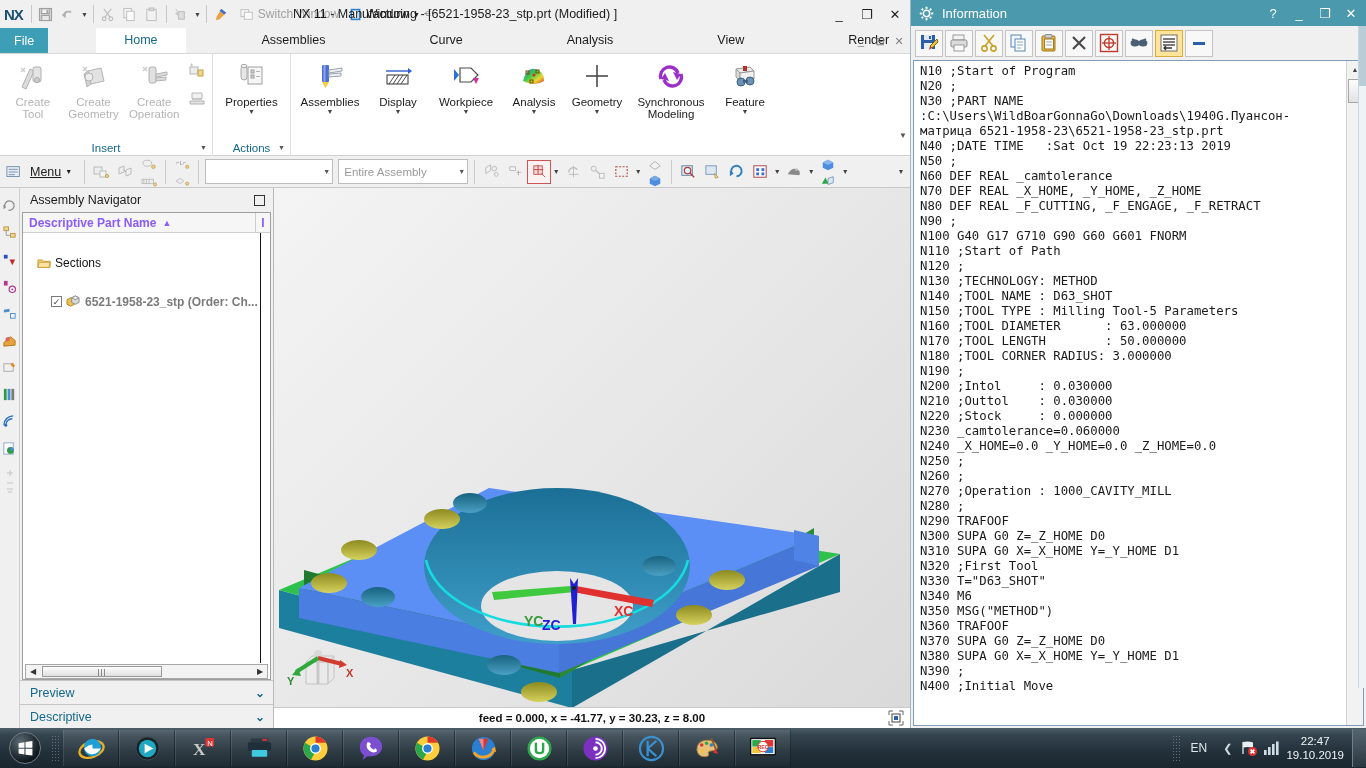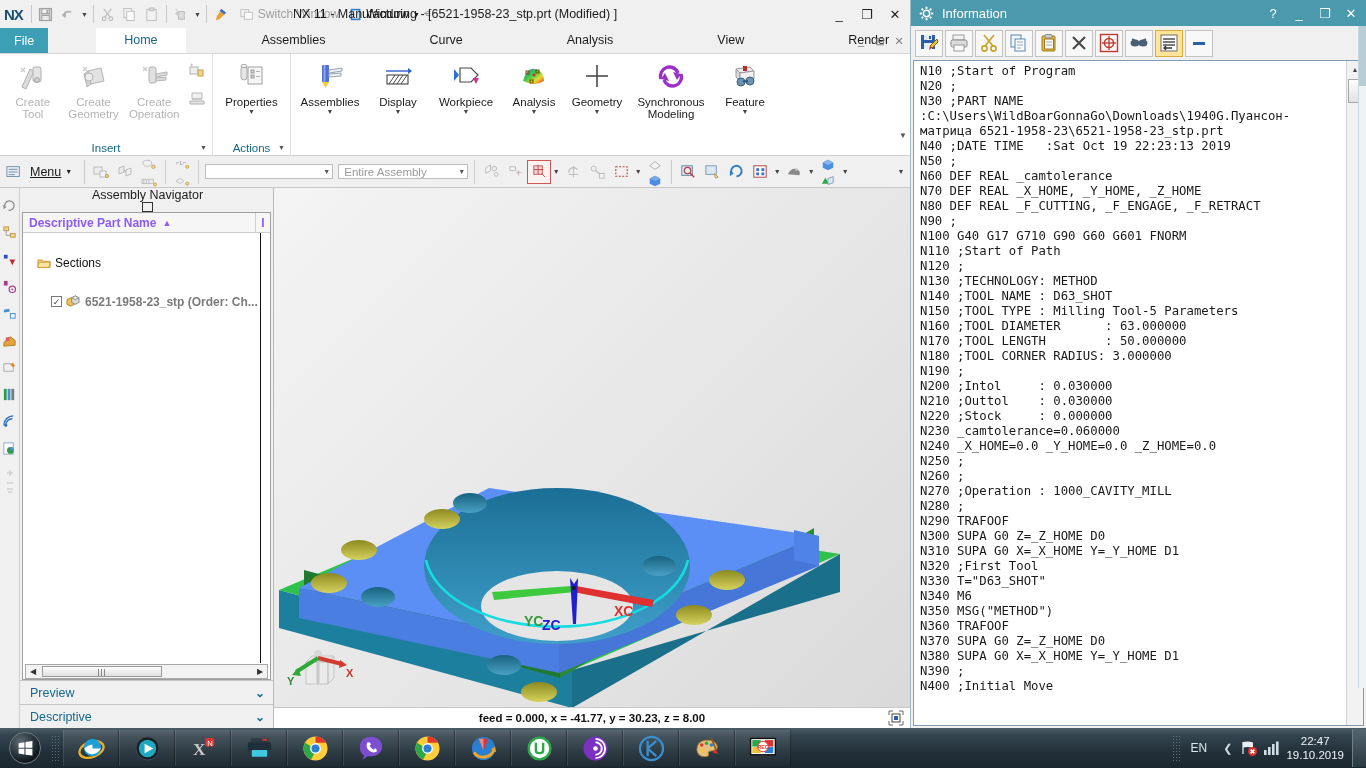--- a/index.html
+++ b/index.html
@@ -58,32 +58,32 @@
   .smallbtn { width:24px; height:24px; display:flex; align-items:center; justify-content:center; }
   .ribbon-collapse { position:absolute; right:3px; bottom:16px; font-size:8px; color:#555; }
 
   
   .cmdrow { height:32px; background:#f0f0f0; display:flex; align-items:center; border-bottom:1px solid #c8c8c8; position:relative; }
   .menubtn { display:flex; align-items:center; gap:4px; padding:0 8px 0 4px; font-size:12.5px; }
   .menubtn u { text-decoration:underline; }
   .vsep { width:1px; height:24px; background:#cccccc; margin:0 4px; }
   .cmd { width:24px; height:24px; display:flex; align-items:center; justify-content:center; }
   .mini-caret { width:10px; height:24px; display:flex; align-items:center; justify-content:center; font-size:7px; color:#444; }
-  .combo { height:15px; border:1px solid #bdbdbd; background:#fff; display:flex; align-items:center;
+  .combo { height:25px; border:1px solid #bdbdbd; background:#fff; display:flex; align-items:center;
            justify-content:space-between; padding:0 2px 0 5px; font-size:11.5px; }
   .combo .ar { font-size:7px; color:#555; }
   .combo.ghost { color:#9a9a9a; }
 
   
   .mainarea { position:absolute; left:0; top:188px; width:910px; height:540px; display:flex; background:#f0f0f0; }
   .resbar { width:20px; background:#f0f0f0; border-right:1px solid #cfcfcf; display:flex; flex-direction:column; align-items:center; padding-top:4px; gap:1px;}
   .resbar .rb { width:18px; height:26px; display:flex; align-items:center; justify-content:center; }
 
   .navpanel { width:254px; background:#f0f0f0; border-right:1px solid #b9b9b9; display:flex; flex-direction:column; }
-  .nav-head { height:24px; display:flex; align-items:center; justify-content:space-between; padding:0 8px 0 10px; font-size:12.5px;flex-direction:column; }
+  .nav-head { height:24px; display:flex; align-items:center; justify-content:space-between; padding:0 8px 0 10px; font-size:12.5px; }
   .nav-head .pin { width:11px; height:11px; border:1.5px solid #333; }
   .nav-table { background:#fff; border:1px solid #9e9e9e; margin:0 2px; flex:1; display:flex; flex-direction:column; min-height:0; }
   .nav-colhdr { height:20px; display:flex; background:#f6f6f6; border-bottom:1px solid #cdcdcd; font-size:12px; font-weight:bold; color:#8b5cf6; }
   .nav-colhdr .c1 { flex:1; display:flex; align-items:center; gap:6px; padding-left:6px; border-right:1px solid #cdcdcd; }
   .nav-colhdr .c2 { width:14px; display:flex; align-items:center; justify-content:center; }
   .nav-rows { flex:1; overflow:hidden; position:relative; }
   .nav-row { height:19px; display:flex; align-items:center; font-size:12px; padding-left:14px; gap:4px; white-space:nowrap;margin-top:20px; }
   .nav-row.sub { padding-left:28px; }
   .nav-row .cb { width:11px; height:11px; border:1px solid #7a7a7a; background:#fff; display:flex; align-items:center; justify-content:center; font-size:9px; color:#444; }
   .nav-row .txt { color:#7b7b7b; font-weight:bold; }

